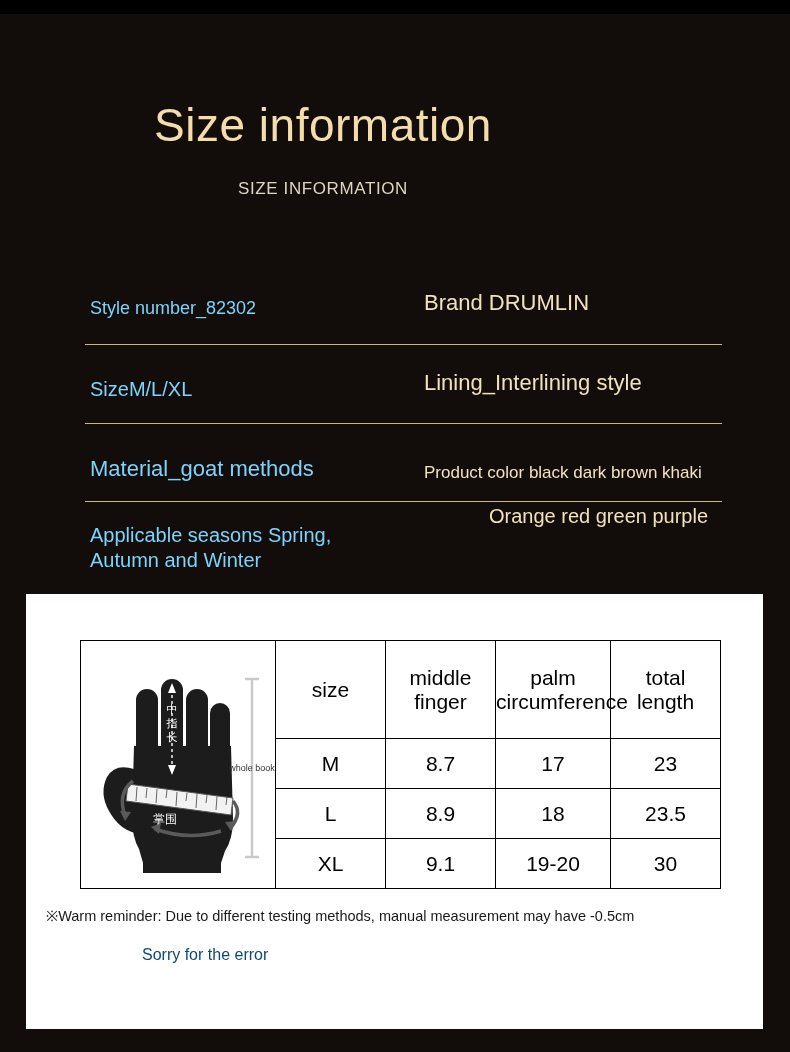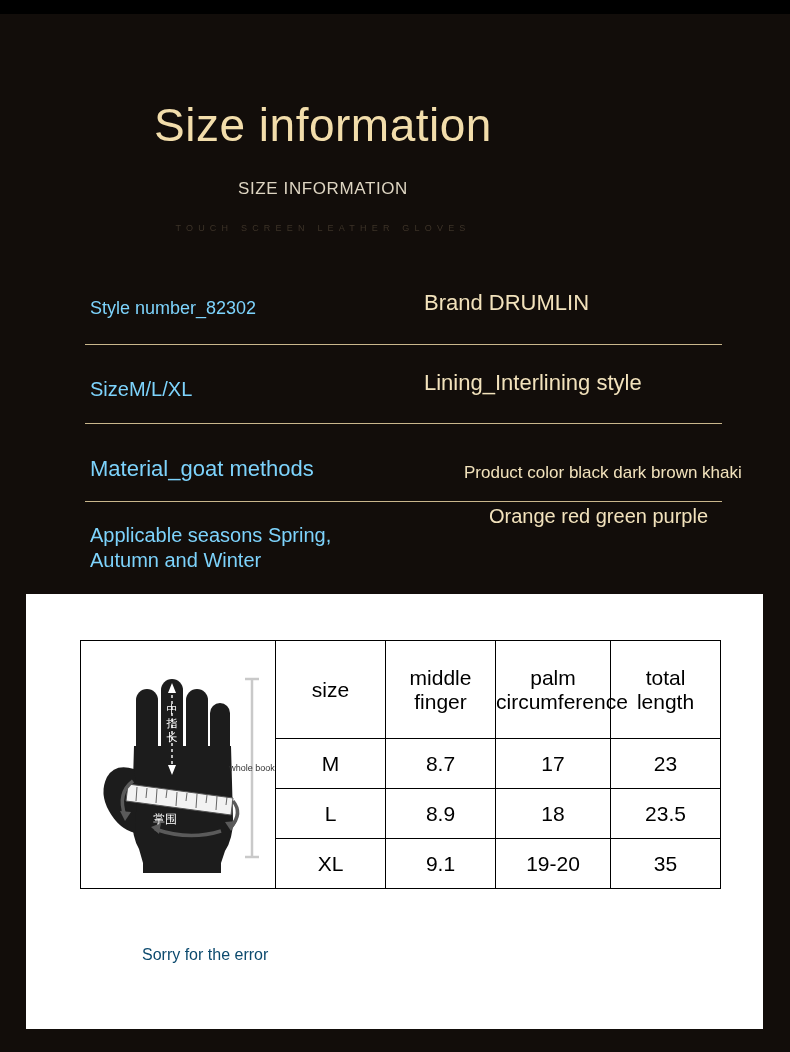--- a/index.html
+++ b/index.html
@@ -78,21 +78,21 @@
   .r1-right { left:424px; top:8px;  font-size:22px; }
   .d1       { top:62px; }
 
   
   .r2-left  { left:90px;  top:96px; font-size:20px;text-align:right; }
   .r2-right { left:424px; top:88px; font-size:22px; }
   .d2       { top:141px; }
 
   
   .r3-left  { left:90px;  top:174px; font-size:22px; }
-  .r3-right { left:424px; top:181px; font-size:17px;margin-left:40px; }
+  .r3-right { left:424px; top:181px; font-size:17px; }
   .d3       { top:219px; }
 
   
   .r4-left  { left:90px;  top:241px; font-size:20px; line-height:1.25; }
   .r4-right { left:489px; top:223px; font-size:20px; }
 
   
   .white-card{
     position:absolute;
     left:26px; top:594px; width:737px; height:435px;
@@ -147,21 +147,20 @@
 </head>
 <body>
 
 <div class="top-bar"></div>
 
 <div class="dark-panel"></div>
 
 <div class="header">
   <div class="main-title">Size information</div>
   <div class="sub-title">SIZE INFORMATION</div>
-  <div class="tag-line">TOUCH SCREEN LEATHER GLOVES</div>
 </div>
 
 <div class="spec-list">
 
   <div class="spec-row">
     <div class="spec-left  r1-left">Style number_82302</div>
     <div class="spec-right r1-right">Brand DRUMLIN</div>
     <div class="divider d1"></div>
   </div>
 
@@ -287,20 +286,21 @@
         <td>L</td>
         <td>8.9</td>
         <td>18</td>
         <td>23.5</td>
       </tr>
 
       <tr>
         <td>XL</td>
         <td>9.1</td>
         <td>19-20</td>
-        <td>35</td>
+        <td>30</td>
       </tr>
     </tbody>
   </table>
 
+  <div class="note-1">※Warm reminder: Due to different testing methods, manual measurement may have -0.5cm</div>
   <div class="note-2">Sorry for the error</div>
 
 </div>
 
 </body></html>

